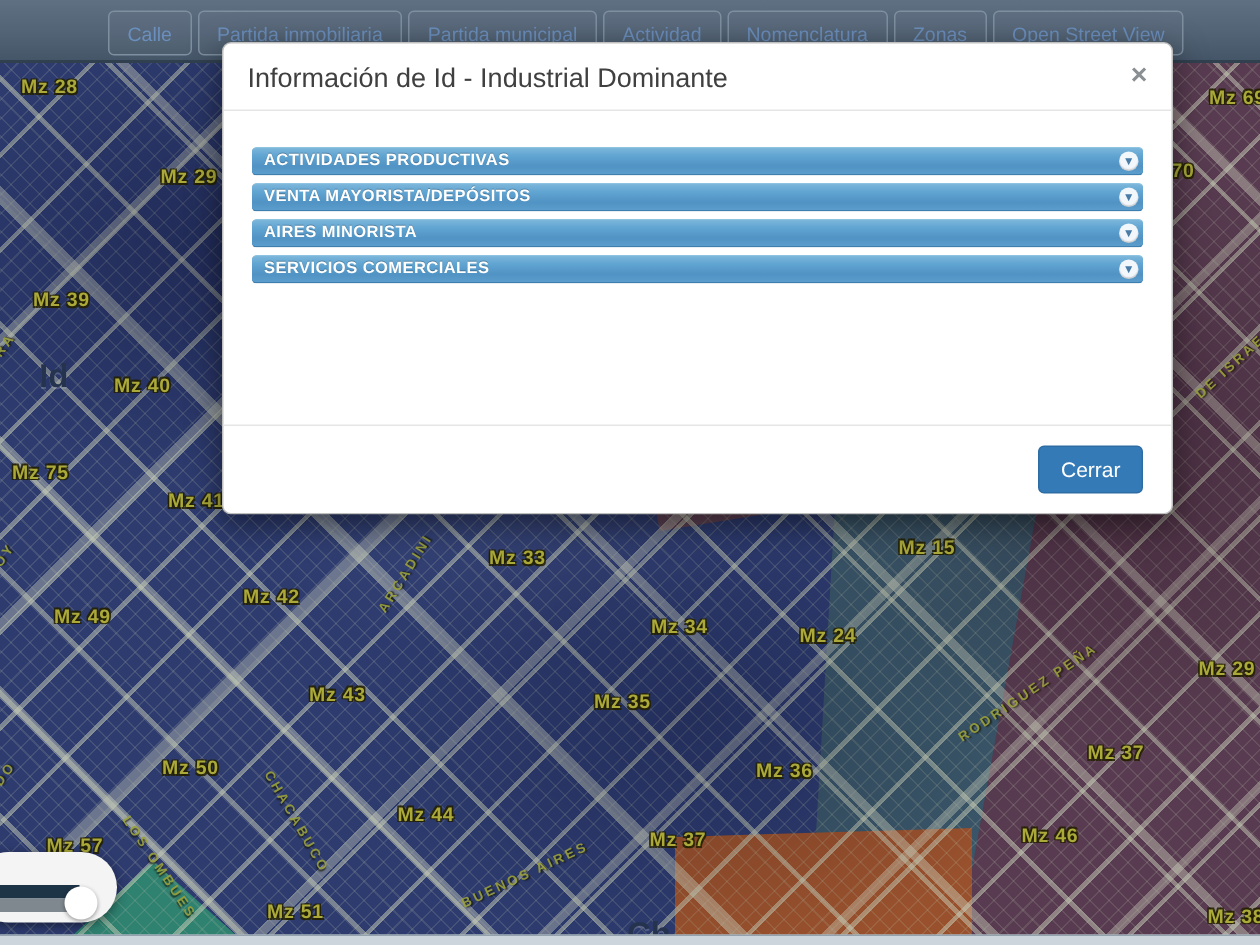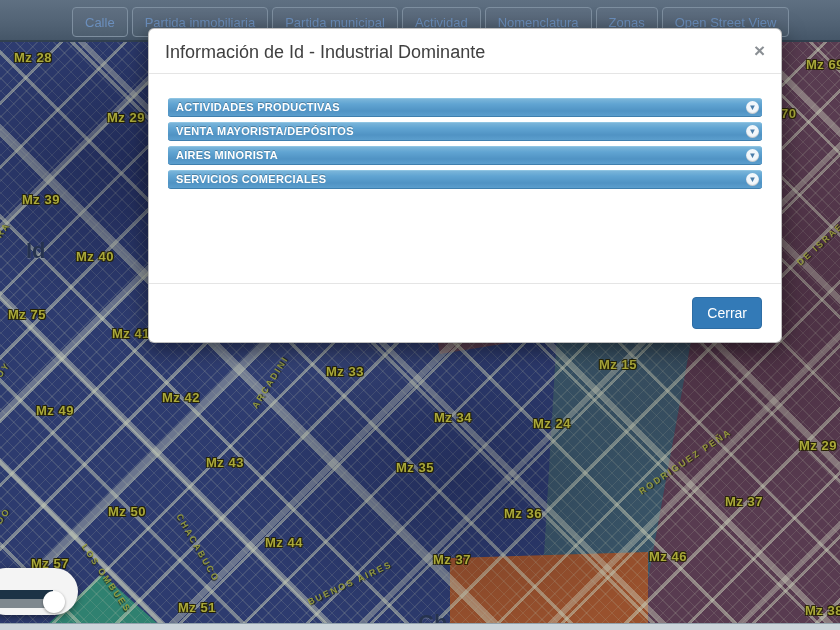--- a/index.html
+++ b/index.html
@@ -119,21 +119,21 @@
         <span class="blk" style="left: 434px; top: 368px;">Mz 34</span>
         <span class="blk" style="left: 533px; top: 374px;">Mz 24</span>
         <span class="blk" style="left: 206px; top: 413px;">Mz 43</span>
         <span class="blk" style="left: 381px; top: 418px; margin-left: 15px;">Mz 35</span>
         <span class="blk" style="left: 108px; top: 462px; text-align: right;">Mz 50</span>
         <span class="blk" style="left: 265px; top: 493px;">Mz 44</span>
         <span class="blk" style="left: 31px; top: 514px;">Mz 57</span>
         <span class="blk" style="left: 178px; top: 558px;">Mz 51</span>
         <span class="blk" style="left: 504px; top: 464px;">Mz 36</span>
         <span class="blk" style="left: 433px; top: 510px;">Mz 37</span>
-        <span class="blk" style="left: 649px; top: 507px;">Mz 46</span>
+        <span class="blk" style="left: 649px; top: 507px; padding-left: 32px;">Mz 46</span>
         <span class="blk" style="left: 725px; top: 452px;">Mz 37</span>
         <span class="blk" style="left: 799px; top: 396px;">Mz 29</span>
         <span class="blk" style="left: 805px; top: 561px;">Mz 38</span>
         <span class="blk" style="left: 678px; top: 258px;">Mz 6</span>
         <span class="blk" style="left: 599px; top: 315px;">Mz 15</span>
         <span class="blk" style="left: 799px; top: 249px; padding-left: 45px;">Mz 79</span>
         <span class="blk" style="left: 806px; top: 15px;">Mz 69</span>
         <span class="blk" style="left: 781px; top: 64px;">70</span>
         <span class="zn" style="left: 26px; top: 196px;">Id</span>
         <span class="zn" style="left: 168px; top: 277px;">B</span>

